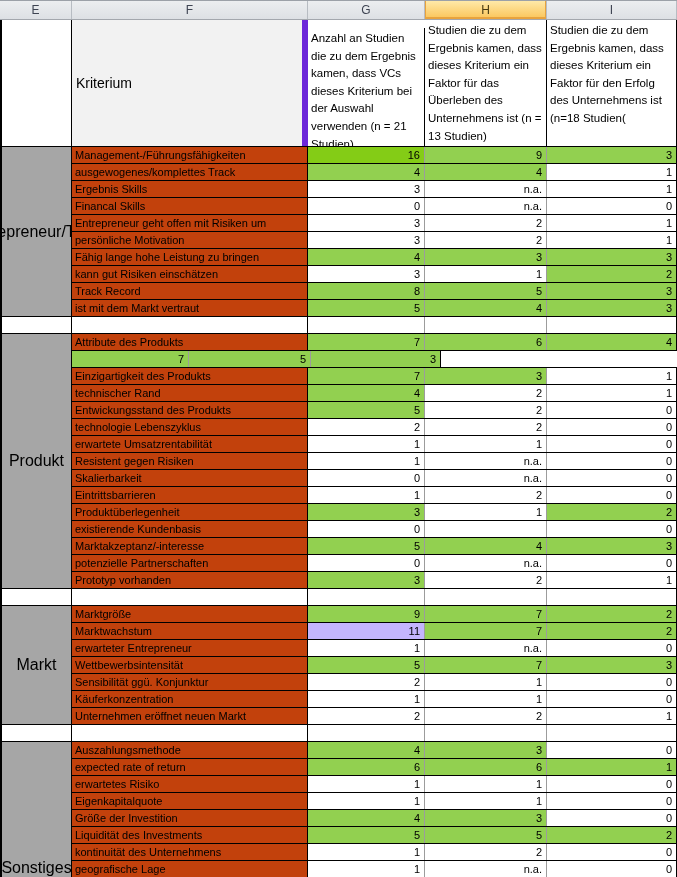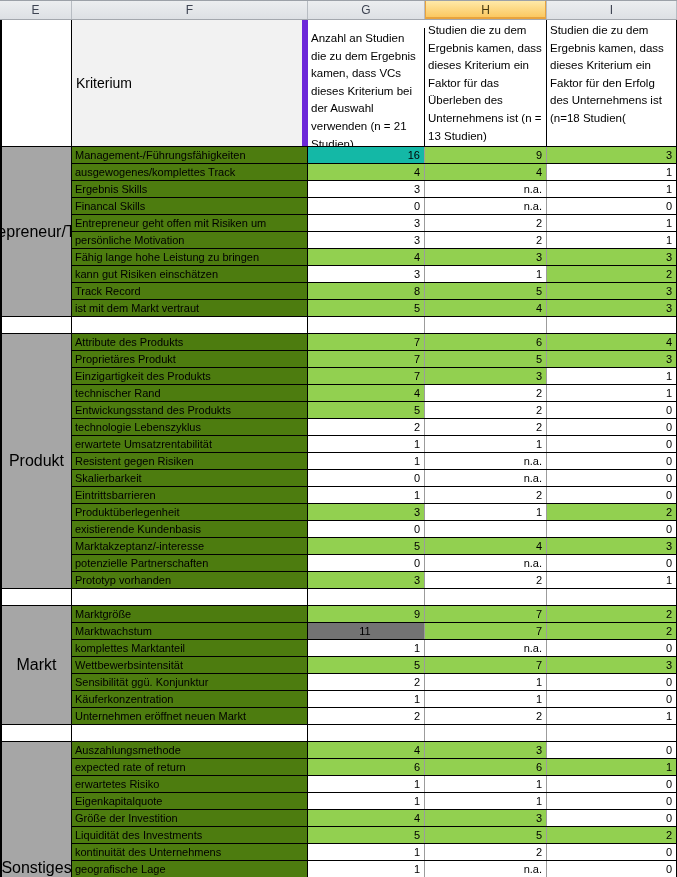--- a/index.html
+++ b/index.html
@@ -25,21 +25,21 @@
   .hdr-col { border-right: 1px solid #000; background: #fff; font-size: 11.5px;
     line-height: 17.6px; padding: 2px 3px 0 3px; }
   .hdr-g { width: 117px; margin-top: 8px; } .hdr-h { width: 122px; } .hdr-i { width: 130px; }
 
   
   .block { display: flex; }
   .gcell { width: 72px; border-left: 2px solid #000; border-right: 1px solid #000;
     border-bottom: 1px solid #000; display: flex; align-items: center; justify-content: center; }
   .rows { flex: 1; }
   .row { display: flex; height: 17px; border-bottom: 1px solid #000; }
-  .lcell { width: 236px; background: #4d7c0f; border-right: 1px solid #000;
+  .lcell { width: 236px; background: #c2410c; border-right: 1px solid #000;
     font-size: 11px; line-height: 15px; padding: 1px 2px 0 3px; white-space: nowrap; overflow: hidden; }
   .vcell { font-size: 11px; line-height: 15px; padding: 1px 4px 0 2px;
     text-align: right; background: #fff; border-right: 1px solid #9c9c9c; }
   .vc-g { width: 117px; } .vc-h { width: 122px; } .vc-i { width: 130px; border-right: 1px solid #000; }
 
   
   .row.spacer .sp-e { width: 72px; border-left: 2px solid #000; border-right: 1px solid #000; background: #fff; }
   .row.spacer .sp-f { width: 236px; background: #fff; border-right: 1px solid #000; }
   .row.spacer .vcell { background: #fff; }
 </style>
@@ -64,21 +64,21 @@
   </div>
 
   <div id="table-body">
       <div class="block">
         <div class="gcell sz-small" style="background: rgb(166, 166, 166); height: 170px;">
           <div class="">Entrepreneur/Team</div>
         </div>
         <div class="rows">
           <div class="row">
             <div class="lcell">Management-/Führungsfähigkeiten</div>
-            <div class="vcell vc-g" style="background: #14b8a6;">16</div>
+            <div class="vcell vc-g" style="background: #84cc16;">16</div>
             <div class="vcell vc-h" style="background: rgb(146, 208, 80);">9</div>
             <div class="vcell vc-i" style="background: rgb(146, 208, 80);">3</div>
           </div>
           <div class="row">
             <div class="lcell">ausgewogenes/komplettes Track</div>
             <div class="vcell vc-g" style="background: rgb(146, 208, 80);">4</div>
             <div class="vcell vc-h" style="background: rgb(146, 208, 80);">4</div>
             <div class="vcell vc-i">1</div>
           </div>
           <div class="row">
@@ -143,21 +143,20 @@
           <div class="">Produkt</div>
         </div>
         <div class="rows">
           <div class="row">
             <div class="lcell">Attribute des Produkts</div>
             <div class="vcell vc-g" style="background: rgb(146, 208, 80);">7</div>
             <div class="vcell vc-h" style="background: rgb(146, 208, 80);">6</div>
             <div class="vcell vc-i" style="background: rgb(146, 208, 80);">4</div>
           </div>
           <div class="row">
-            <div class="lcell">Proprietäres Produkt</div>
             <div class="vcell vc-g" style="background: rgb(146, 208, 80);">7</div>
             <div class="vcell vc-h" style="background: rgb(146, 208, 80);">5</div>
             <div class="vcell vc-i" style="background: rgb(146, 208, 80);">3</div>
           </div>
           <div class="row">
             <div class="lcell">Einzigartigkeit des Produkts</div>
             <div class="vcell vc-g" style="background: rgb(146, 208, 80);">7</div>
             <div class="vcell vc-h" style="background: rgb(146, 208, 80);">3</div>
             <div class="vcell vc-i">1</div>
           </div>
@@ -248,26 +247,26 @@
         </div>
         <div class="rows">
           <div class="row">
             <div class="lcell">Marktgröße</div>
             <div class="vcell vc-g" style="background: rgb(146, 208, 80);">9</div>
             <div class="vcell vc-h" style="background: rgb(146, 208, 80);">7</div>
             <div class="vcell vc-i" style="background: rgb(146, 208, 80);">2</div>
           </div>
           <div class="row">
             <div class="lcell">Marktwachstum</div>
-            <div class="vcell vc-g" style="background: #737373; text-align: center;">11</div>
+            <div class="vcell vc-g" style="background: #c4b5fd;">11</div>
             <div class="vcell vc-h" style="background: rgb(146, 208, 80);">7</div>
             <div class="vcell vc-i" style="background: rgb(146, 208, 80);">2</div>
           </div>
           <div class="row">
-            <div class="lcell">komplettes Marktanteil</div>
+            <div class="lcell">erwarteter Entrepreneur</div>
             <div class="vcell vc-g">1</div>
             <div class="vcell vc-h">n.a.</div>
             <div class="vcell vc-i">0</div>
           </div>
           <div class="row">
             <div class="lcell">Wettbewerbsintensität</div>
             <div class="vcell vc-g" style="background: rgb(146, 208, 80);">5</div>
             <div class="vcell vc-h" style="background: rgb(146, 208, 80);">7</div>
             <div class="vcell vc-i" style="background: rgb(146, 208, 80);">3</div>
           </div>

